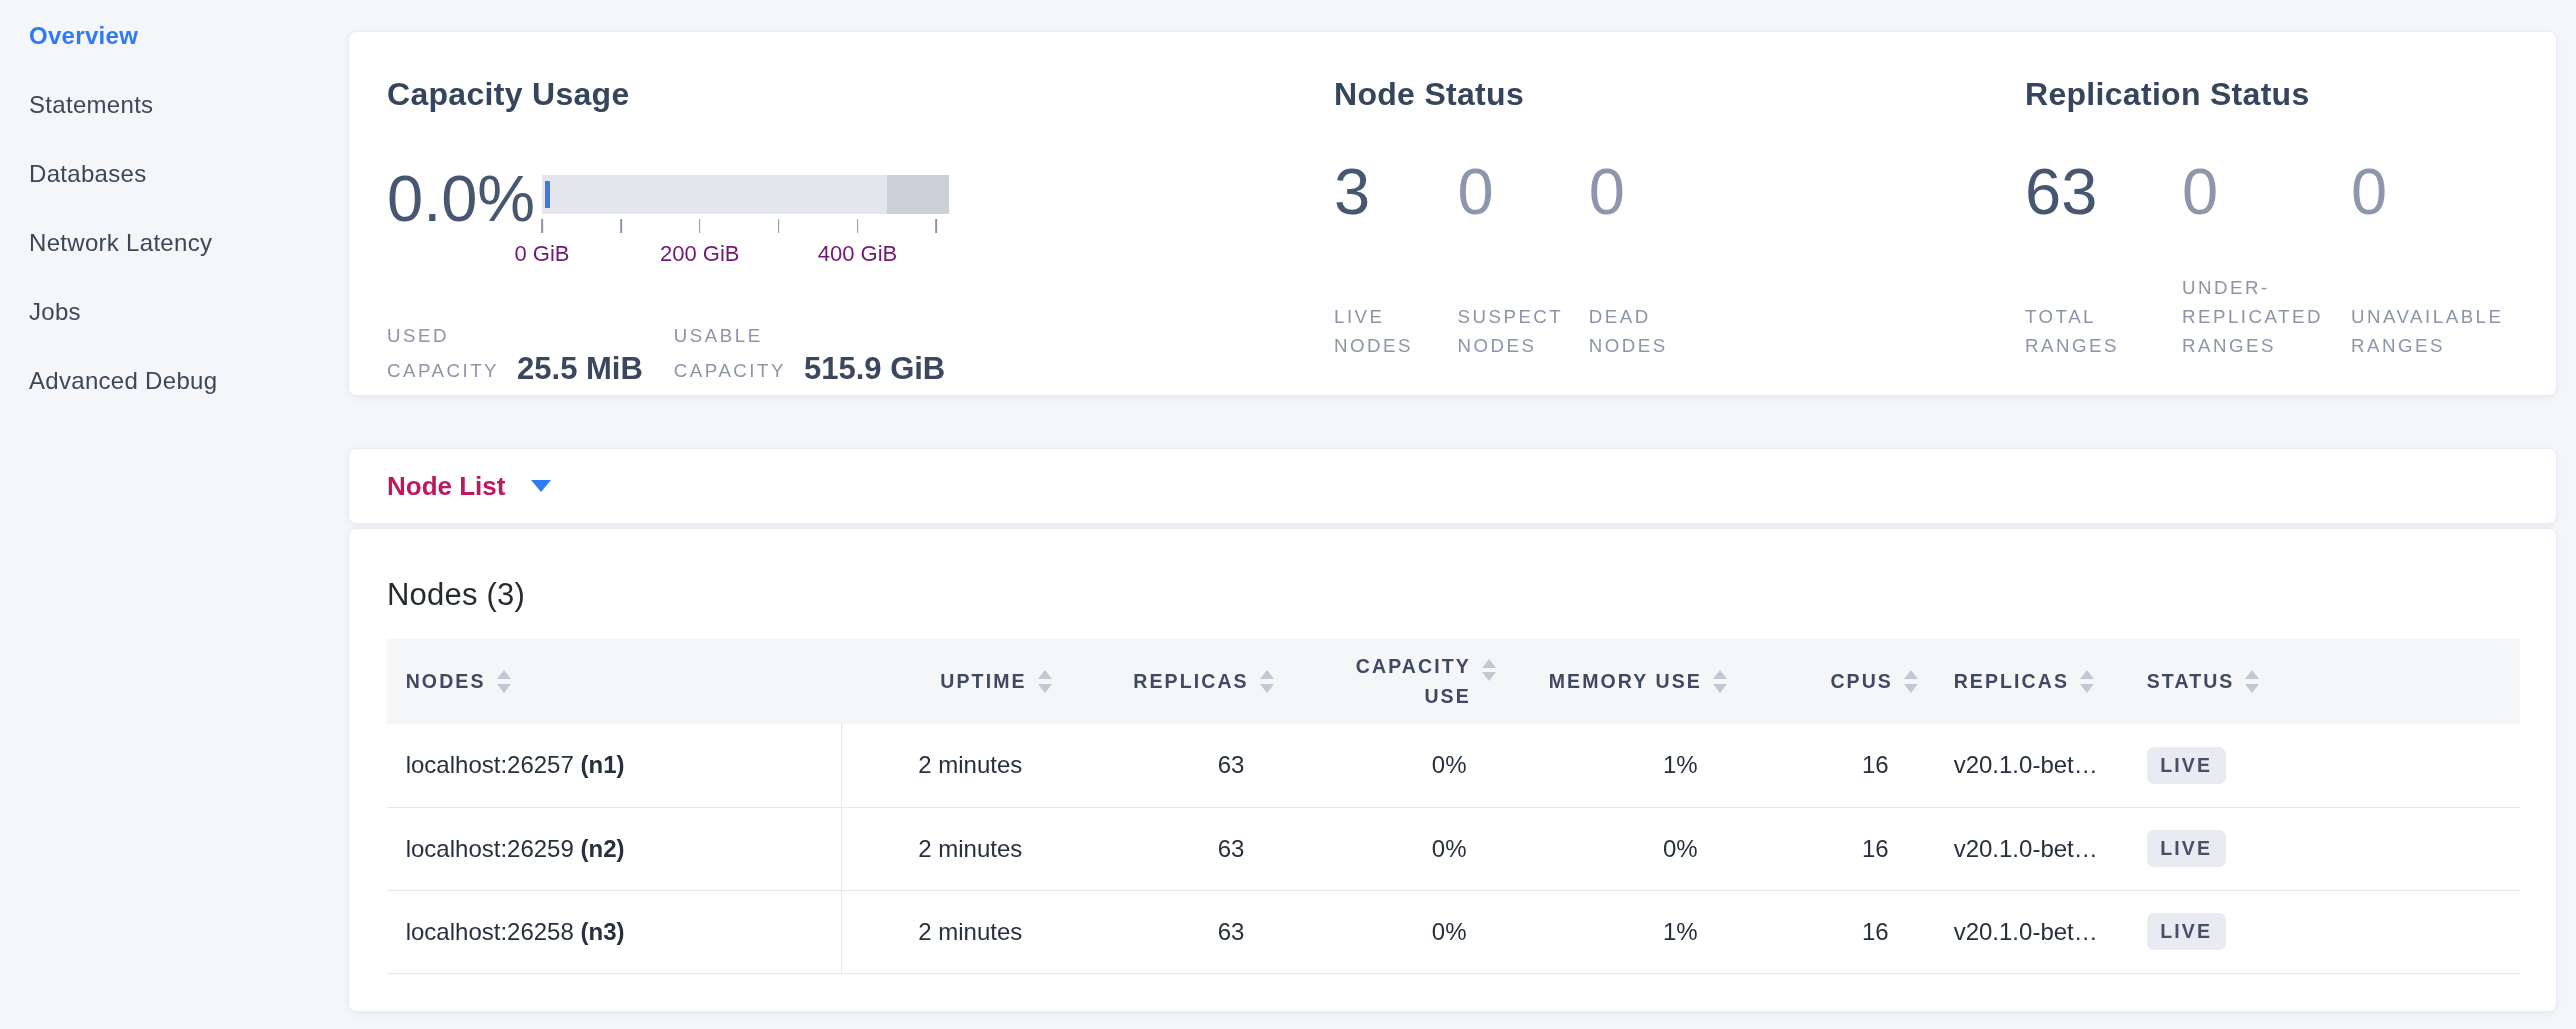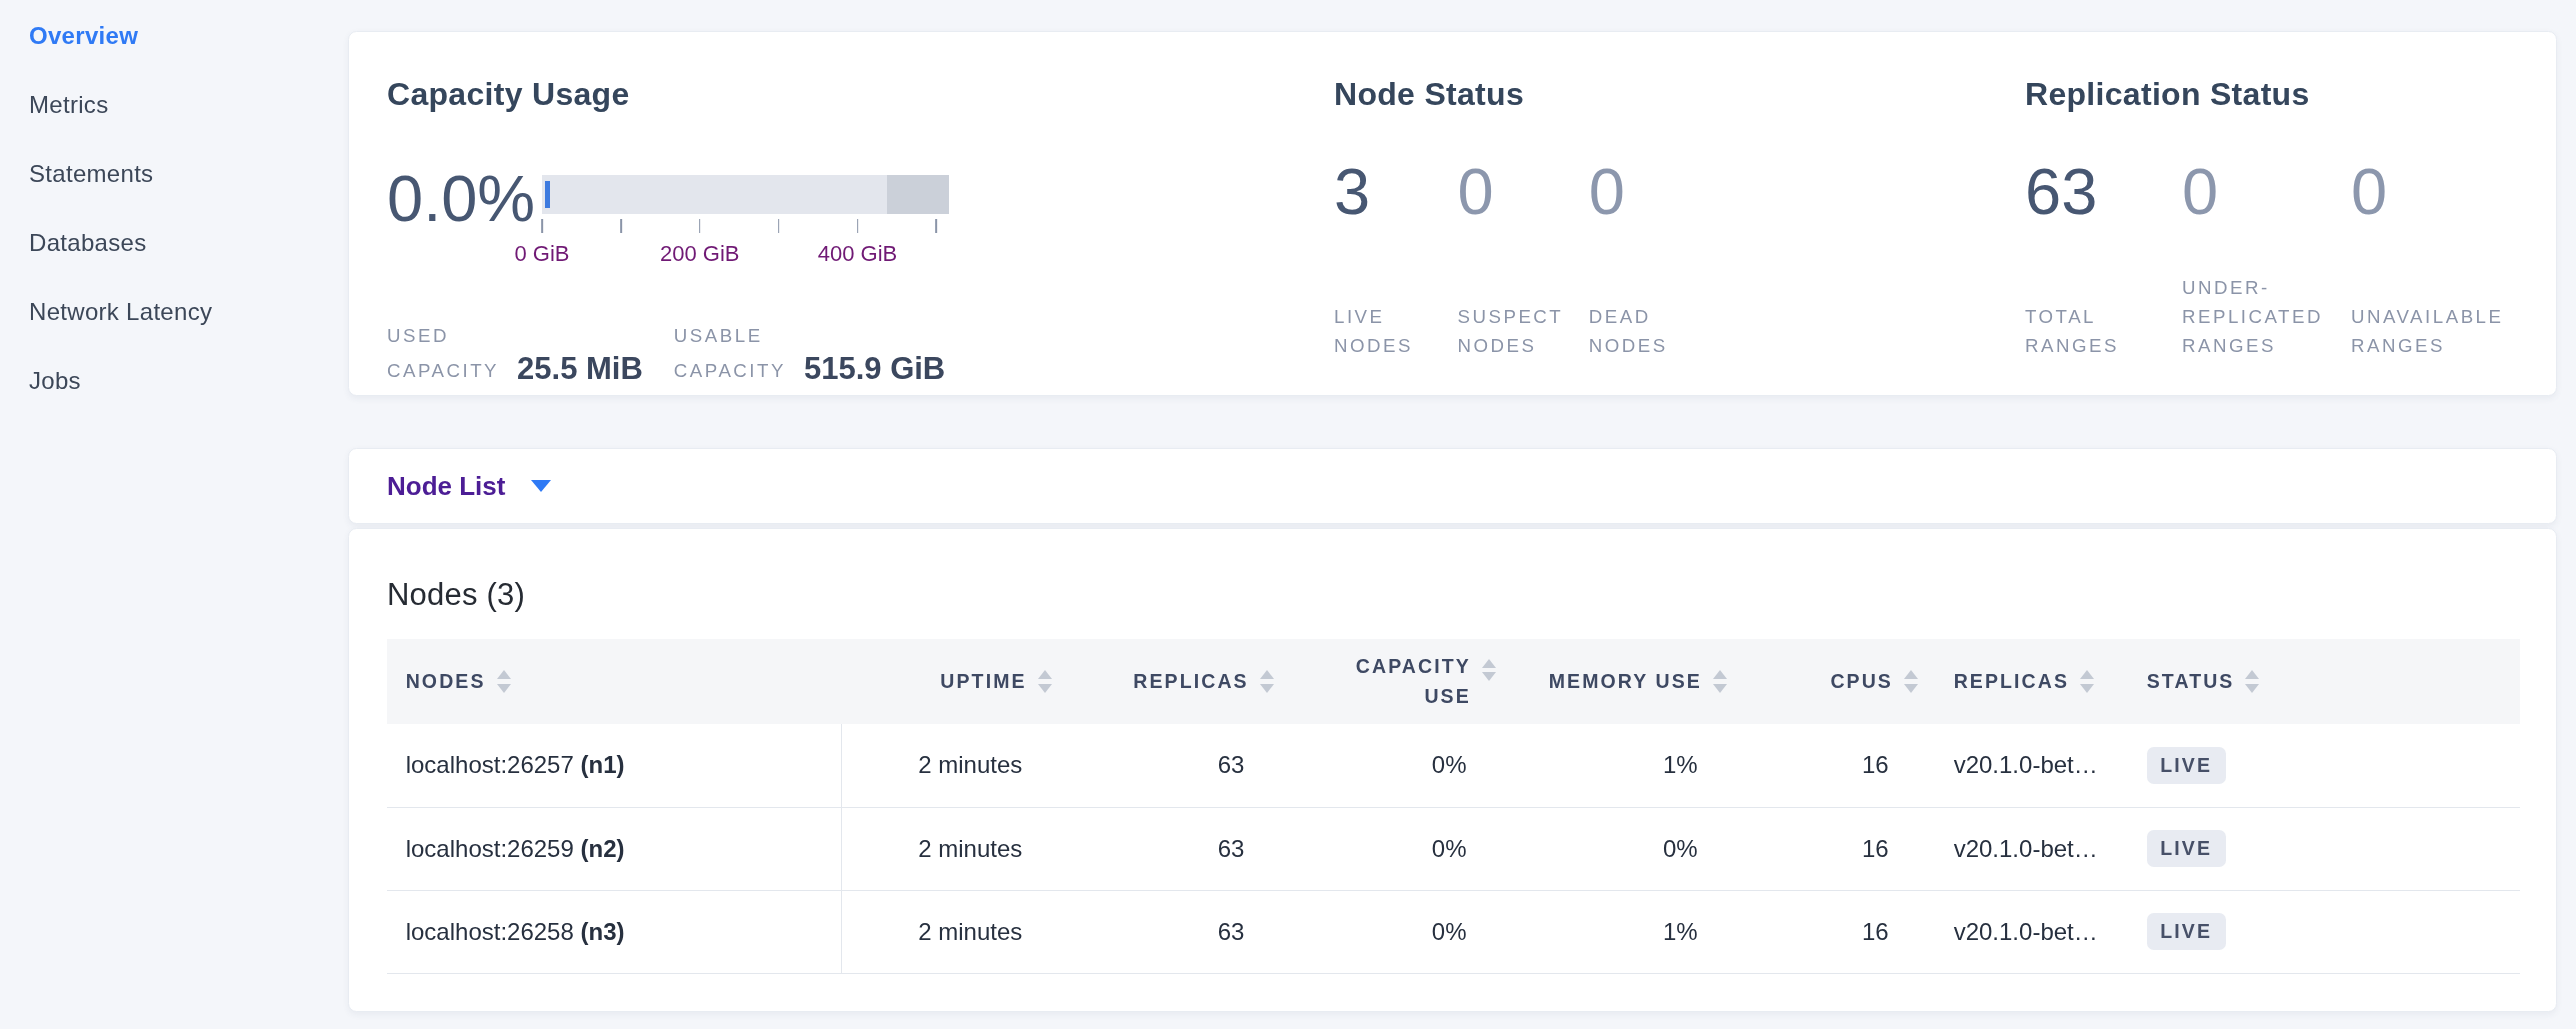--- a/index.html
+++ b/index.html
@@ -74,21 +74,21 @@
   #sec-nodestatus  .metric + .metric { margin-left:25.5px; }
   #sec-replication .metric:nth-child(1){ min-width:129px; }
   #sec-replication .metric:nth-child(2){ min-width:138px; }
   #sec-replication .metric:nth-child(3){ min-width:161px; }
   #sec-replication .metric + .metric { margin-left:28px; }
   .metric-label {
     font-size:18.7px; letter-spacing:2.5px; color:#8b94a8; line-height:1.55; white-space:nowrap;
   }
 
   
-  .nodelist-label { font-size:26px; font-weight:700; color:#4c1d95; cursor:pointer; display:flex; align-items:center; }
+  .nodelist-label { font-size:26px; font-weight:700; color:#be185d; cursor:pointer; display:flex; align-items:center; }
   .caret {
     width:0; height:0; margin-left:25.5px; display:inline-block;
     border-left:10.2px solid transparent; border-right:10.2px solid transparent;
     border-top:12.7px solid #2f7af5;
   }
 
   
   .nodes-title { position:absolute; top:48px; left:38px; font-size:31px; color:#262b33; letter-spacing:0.2px; }
   table { position:absolute; top:110px; left:38px; width:2133px; border-collapse:collapse; table-layout:fixed; }
   thead tr { height:85px; background:#f5f6f8; }
@@ -125,25 +125,25 @@
     padding:8.5px 13.6px; border-radius:6.8px; line-height:1;
   }
 </style>
 </head>
 <body>
 
 <div class="app">
 
   <nav class="sidebar" id="sidebar">
       <div class="side-item active">Overview</div>
-      <div class="side-item">Metrics</div>
       <div class="side-item">Statements</div>
       <div class="side-item">Databases</div>
       <div class="side-item">Network Latency</div>
       <div class="side-item">Jobs</div>
+      <div class="side-item">Advanced Debug</div>
     </nav>
 
   <section class="card" id="summary-card">
 
     <div class="section" id="sec-capacity">
       <div class="sec-title">Capacity Usage</div>
       <div class="big-num cap-percent">0.0%</div>
       <div class="bar-wrap">
         <div class="cap-bar">
           <div class="reserved" id="bar-reserved" style="width: 15.3101%;"></div>

